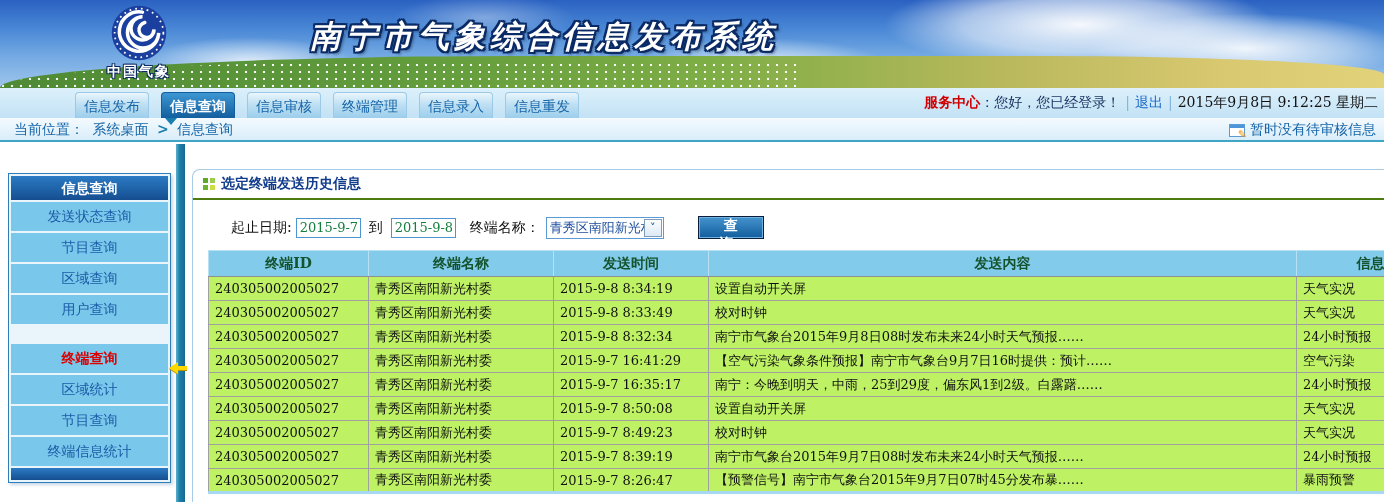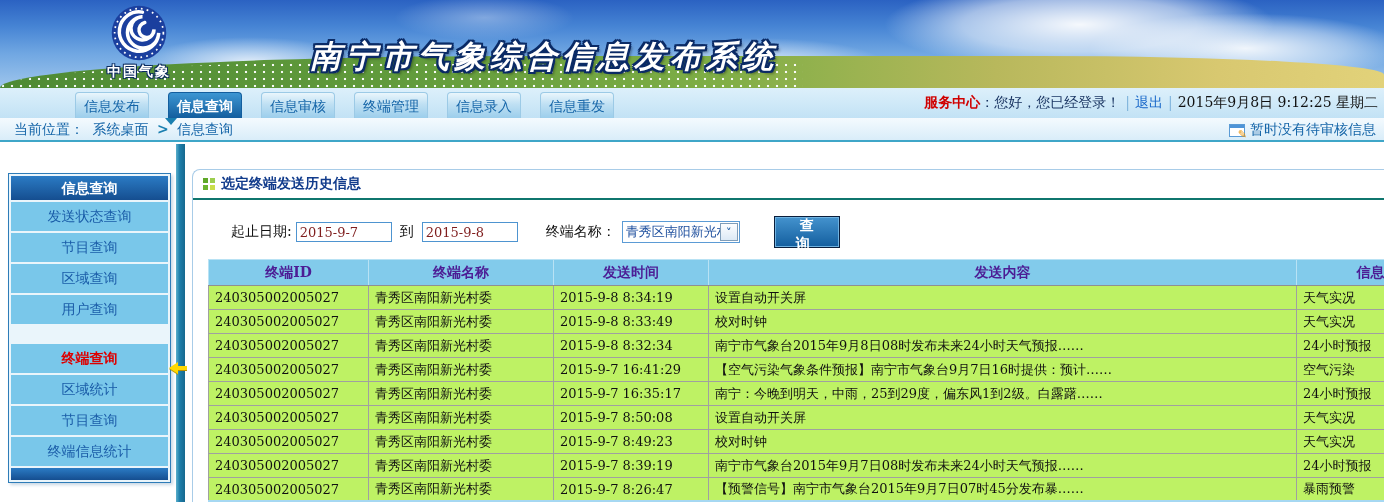--- a/index.html
+++ b/index.html
@@ -18,29 +18,29 @@
       radial-gradient(ellipse 120px 30px at 35% 20%, rgba(255,255,255,.35) 0%, transparent 75%); }
   .field { position:absolute; left:0; bottom:0; width:1384px; height:32px;
     border-radius:45% 30% 0 0 / 120% 70% 0 0;
     background:linear-gradient(90deg,#4E8A34 0%,#629C3C 30%,#7FAE46 52%,#B8B85C 72%,#D8C870 88%,#E2D27A 100%); }
   .flowers { position:absolute; left:0; bottom:0; width:58%; height:26px;
     background-image:radial-gradient(circle 1.3px at 3px 3px, rgba(255,255,255,.95) 1px, transparent 1.6px);
     background-size:9px 7px; border-radius:50% 0 0 0 / 100% 0 0 0; }
   .logo { position:absolute; left:84px; top:4px; width:110px; text-align:center; }
   .logo-text { color:#fff; font-weight:bold; font-size:14px; letter-spacing:2px; margin-top:-2px;
     text-shadow:1px 1px 0 #0A2A5E,-1px 1px 0 #0A2A5E,1px -1px 0 #0A2A5E,-1px -1px 0 #0A2A5E; }
-  .page-title { position:absolute; left:310px; top:36px; font-family:"DejaVu Sans","Liberation Sans",sans-serif;
+  .page-title { position:absolute; left:310px; top:16px; font-family:"DejaVu Sans","Liberation Sans",sans-serif;
     font-size:31px; font-weight:bold; font-style:italic; letter-spacing:5px; color:#fff;
     text-shadow:2px 0 0 #0B2B66,-2px 0 0 #0B2B66,0 2px 0 #0B2B66,0 -2px 0 #0B2B66,
                 2px 2px 0 #0B2B66,-2px -2px 0 #0B2B66,2px -2px 0 #0B2B66,-2px 2px 0 #0B2B66,3px 3px 3px rgba(0,0,0,.4); }
 
   
   .navbar { position:absolute; left:0; top:88px; width:1384px; height:30px;
     background:linear-gradient(180deg,#DDF0FB,#C2E2F5); }
-  .tabs { position:absolute; left:75px; bottom:0; display:flex; gap:19px; }
+  .tabs { position:absolute; left:75px; bottom:0; display:flex; gap:12px; }
   .tab { min-width:62px; padding:0 8px; height:26px; line-height:26px; text-align:center;
     border-radius:4px 4px 0 0; font-size:14px; color:#1565A8; cursor:pointer;
     background:linear-gradient(180deg,#EAF6FC 0%,#BFE0F3 45%,#9CCEEC 100%); border:1px solid #9CCAE6; border-bottom:none; }
   .tab.active { background:linear-gradient(180deg,#3D96D2 0%,#135E9E 100%); color:#fff; font-weight:bold; border-color:#135E9E; }
   .user-info { position:absolute; right:6px; top:6px; font-size:14px; color:#15305E; white-space:nowrap; }
   .svc { color:#D00000; font-weight:bold; }
   .sep { color:#7FB4DC; margin:0 5px; }
   .logout { color:#1565C8; cursor:pointer; text-decoration:none; }
   .datetime { color:#111; }
 
@@ -72,48 +72,48 @@
   .v-divider { position:absolute; left:176px; top:0; width:9px; height:358px;
     background:linear-gradient(90deg,#5BAFCB 0%,#1E7FAB 40%,#16688E 100%); }
   .collapse-arrow { position:absolute; left:-7px; top:218px; width:0; height:0;
     border-top:6px solid transparent; border-bottom:6px solid transparent; border-right:9px solid #FFD800;
     filter:drop-shadow(0 1px 0 #B89000); }
   .collapse-arrow::after { content:""; position:absolute; left:9px; top:-2px; width:9px; height:4px; background:#FFD800; }
 
   .main { position:absolute; left:192px; top:25px; right:0; bottom:0;
     border-top:1px solid #A8CCE8; border-left:1px solid #A8CCE8; border-radius:8px 0 0 0; }
   .panel-header { height:30px; display:flex; align-items:center; padding-left:10px;
-    border-bottom:2px solid #0f766e; font-size:14px; font-weight:bold; color:#123C8C; }
+    border-bottom:2px solid #4d7c0f; font-size:14px; font-weight:bold; color:#123C8C; }
   .grid-icon { width:12px; height:12px; margin-right:6px; display:inline-block; position:relative; }
   .grid-icon i { position:absolute; width:5px; height:5px; }
   .grid-icon i:nth-child(1){left:0;top:0;background:#5FA828;}
   .grid-icon i:nth-child(2){right:0;top:0;background:#9CCE4E;}
   .grid-icon i:nth-child(3){left:0;bottom:0;background:#6CB430;}
   .grid-icon i:nth-child(4){right:0;bottom:0;background:#CADE4A;}
 
   .query-form { margin:16px 0 0 38px; display:flex; align-items:center; font-size:14px; color:#111; }
   .query-form .lbl { margin-right:4px; }
-  .txt-input { width:96px; height:20px; border:1px solid #4E94D0; font-size:13px; color:#7f1d1d;
+  .txt-input { width:65px; height:20px; border:1px solid #4E94D0; font-size:13px; color:#15803d;
     font-family:inherit; padding:0 3px; }
   .to-lbl { margin:0 8px; }
-  .term-lbl { margin:0 6px 0 28px; }
+  .term-lbl { margin:0 6px 0 14px; }
   .select-box { width:118px; height:22px; border:1px solid #5B9BD5; background:#fff; display:flex; align-items:center;
     cursor:pointer; position:relative; }
   .select-text { flex:1; padding-left:3px; font-size:13px; color:#1A4C9C; white-space:nowrap; overflow:hidden; }
   .select-arrow { width:18px; height:18px; margin-right:1px; border:1px solid #7F9DB9; background:linear-gradient(180deg,#FDFEFF,#DCE9F5);
     display:flex; align-items:center; justify-content:center; color:#2060A8; font-size:11px; font-weight:bold;
     font-family:"DejaVu Sans",sans-serif; }
-  .query-btn { margin-left:34px; width:66px; height:32px; border:1px solid #0A1E3C; cursor:pointer;
+  .query-btn { margin-left:34px; width:66px; height:23px; border:1px solid #0A1E3C; cursor:pointer;
     background:linear-gradient(180deg,#4493CE 0%,#135E9E 100%); color:#fff; font-size:14px; font-weight:bold;
     letter-spacing:8px; text-indent:8px; font-family:inherit; box-shadow:inset 0 0 0 1px #6FB2E0; }
 
   .table-wrap { margin:11px 0 0 15px; overflow:hidden; }
   table { border-collapse:collapse; width:1250px; table-layout:fixed;
     border-bottom:3px solid #A6D8F2; }
-  th { height:26px; background:#82CBEB; color:#4c1d95; font-weight:bold; font-size:14px;
+  th { height:26px; background:#82CBEB; color:#14532d; font-weight:bold; font-size:14px;
     border:1px solid #B8E2F4; border-bottom:1px solid #909090; }
   td { height:24px; border:1px solid #A0A0A0; font-size:13px; color:#111;
     padding:0 0 0 6px; white-space:nowrap; overflow:hidden; background:#bef264; }
 </style>
 </head>
 <body>
 
 <header class="banner">
   <div class="clouds"></div>
   <div class="field"></div>

